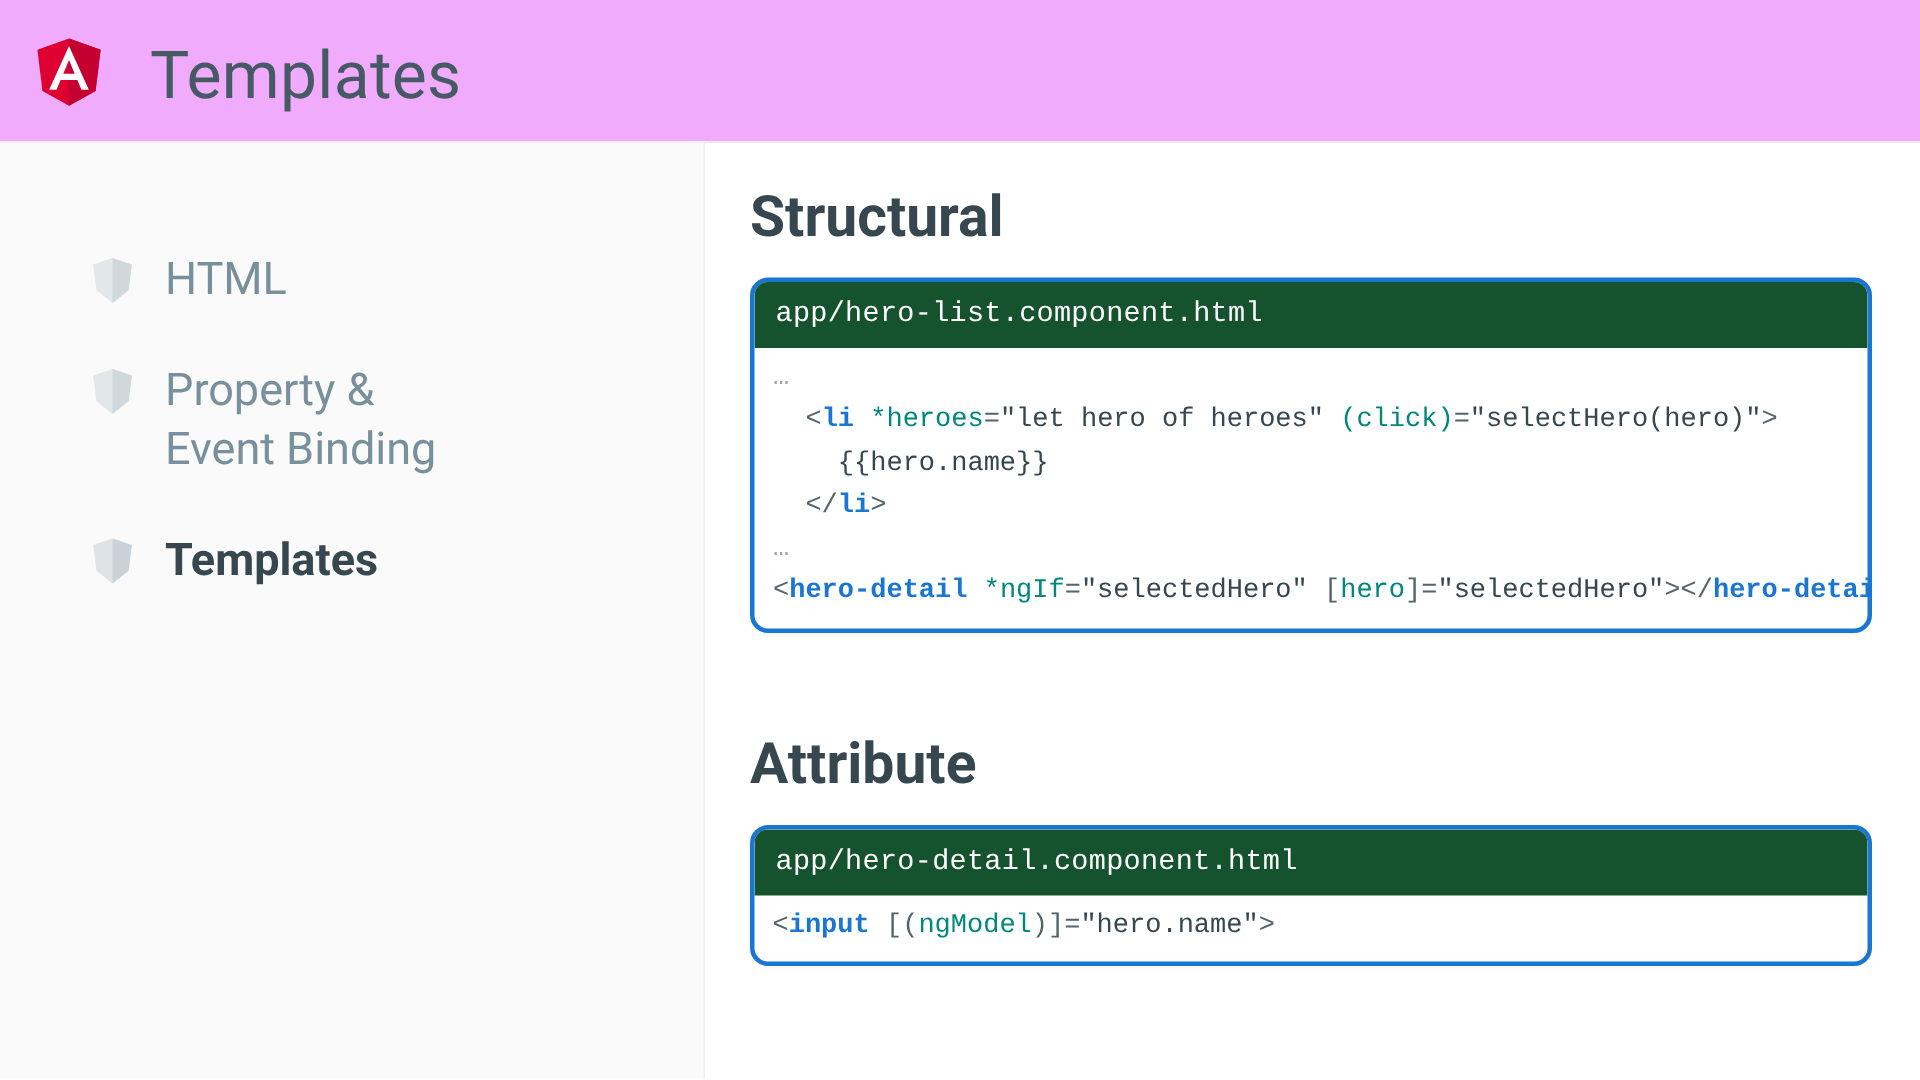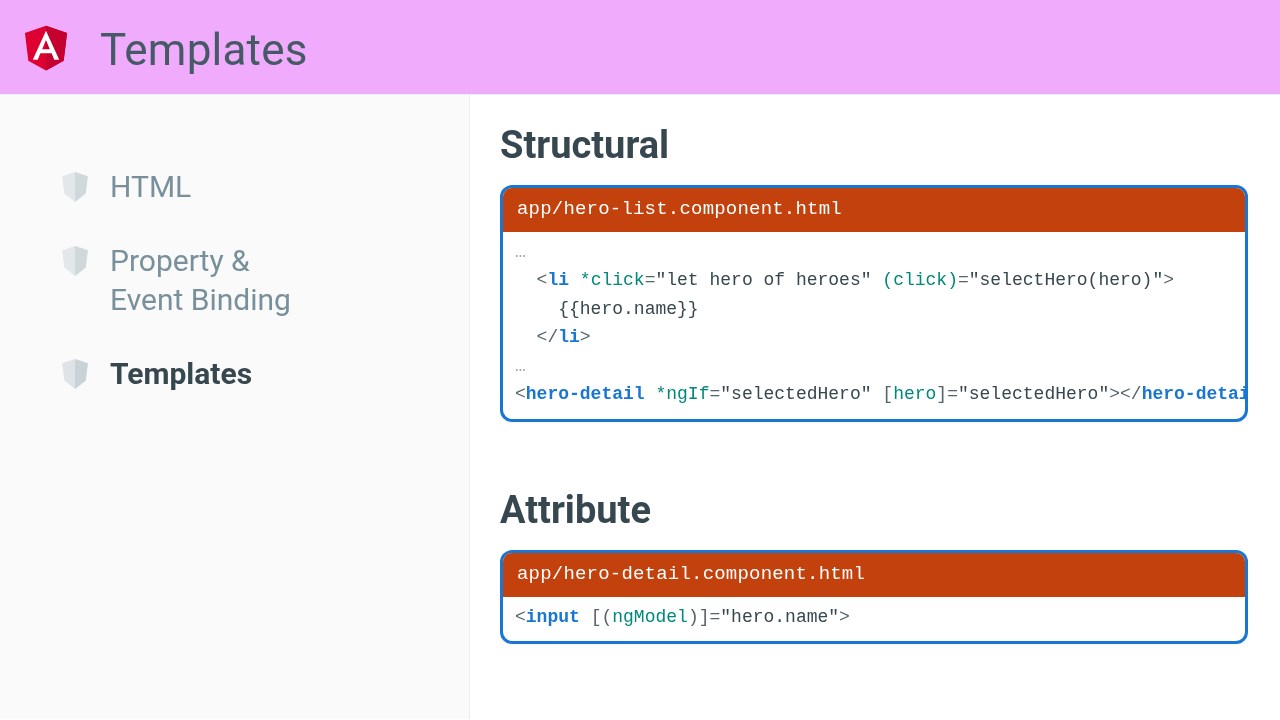--- a/index.html
+++ b/index.html
@@ -83,21 +83,21 @@
   .spacer { height: 66px; }
 
   .code-card {
     border: 3px solid #1976d2;
     border-radius: 12px;
     overflow: hidden;
     background: #ffffff;
     box-shadow: 0 1px 2px rgba(0,0,0,0.04);
   }
   .code-header {
-    background: #c2410c;
+    background: #14532d;
     color: #ffffff;
     font-family: "SFMono-Regular", Consolas, "Liberation Mono", Menlo, monospace;
     font-size: 19px;
     padding: 10px 14px 12px 14px;
     letter-spacing: 0.2px;
   }
   .code-body {
     font-family: "SFMono-Regular", Consolas, "Liberation Mono", Menlo, monospace;
     font-size: 18px;
     line-height: 1.58;
@@ -149,21 +149,21 @@
           <path fill="#b0bec5" d="M12 0 L12 28 L22 20 L24 4 Z"></path>
         </svg>
         <span class="nav-label">Templates</span>
       </div>
     </nav>
   <main class="content" id="content">
       <h2 class="section-title">Structural</h2>
       <div class="code-card">
         <div class="code-header">app/hero-list.component.html</div>
         <div class="code-body"><span class="ellip">…</span>
-  <span class="punc">&lt;</span><span class="tag">li</span> <span class="attr">*click</span><span class="punc">=</span><span class="str">"let hero of heroes"</span> <span class="attr">(click)</span><span class="punc">=</span><span class="str">"selectHero(hero)"</span><span class="punc">&gt;</span>
+  <span class="punc">&lt;</span><span class="tag">li</span> <span class="attr">*heroes</span><span class="punc">=</span><span class="str">"let hero of heroes"</span> <span class="attr">(click)</span><span class="punc">=</span><span class="str">"selectHero(hero)"</span><span class="punc">&gt;</span>
     <span class="curly">{{hero.name}}</span>
   <span class="punc">&lt;/</span><span class="tag">li</span><span class="punc">&gt;</span>
 <span class="ellip">…</span>
 <span class="punc">&lt;</span><span class="tag">hero-detail</span> <span class="attr">*ngIf</span><span class="punc">=</span><span class="str">"selectedHero"</span> <span class="punc">[</span><span class="attr">hero</span><span class="punc">]=</span><span class="str">"selectedHero"</span><span class="punc">&gt;</span><span class="punc">&lt;/</span><span class="tag">hero-detail</span></div>
       </div>
       <div class="spacer"></div>
       <h2 class="section-title">Attribute</h2>
       <div class="code-card">
         <div class="code-header">app/hero-detail.component.html</div>
         <div class="code-body"><span class="punc">&lt;</span><span class="tag">input</span> <span class="punc">[(</span><span class="attr">ngModel</span><span class="punc">)]=</span><span class="str">"hero.name"</span><span class="punc">&gt;</span></div>

